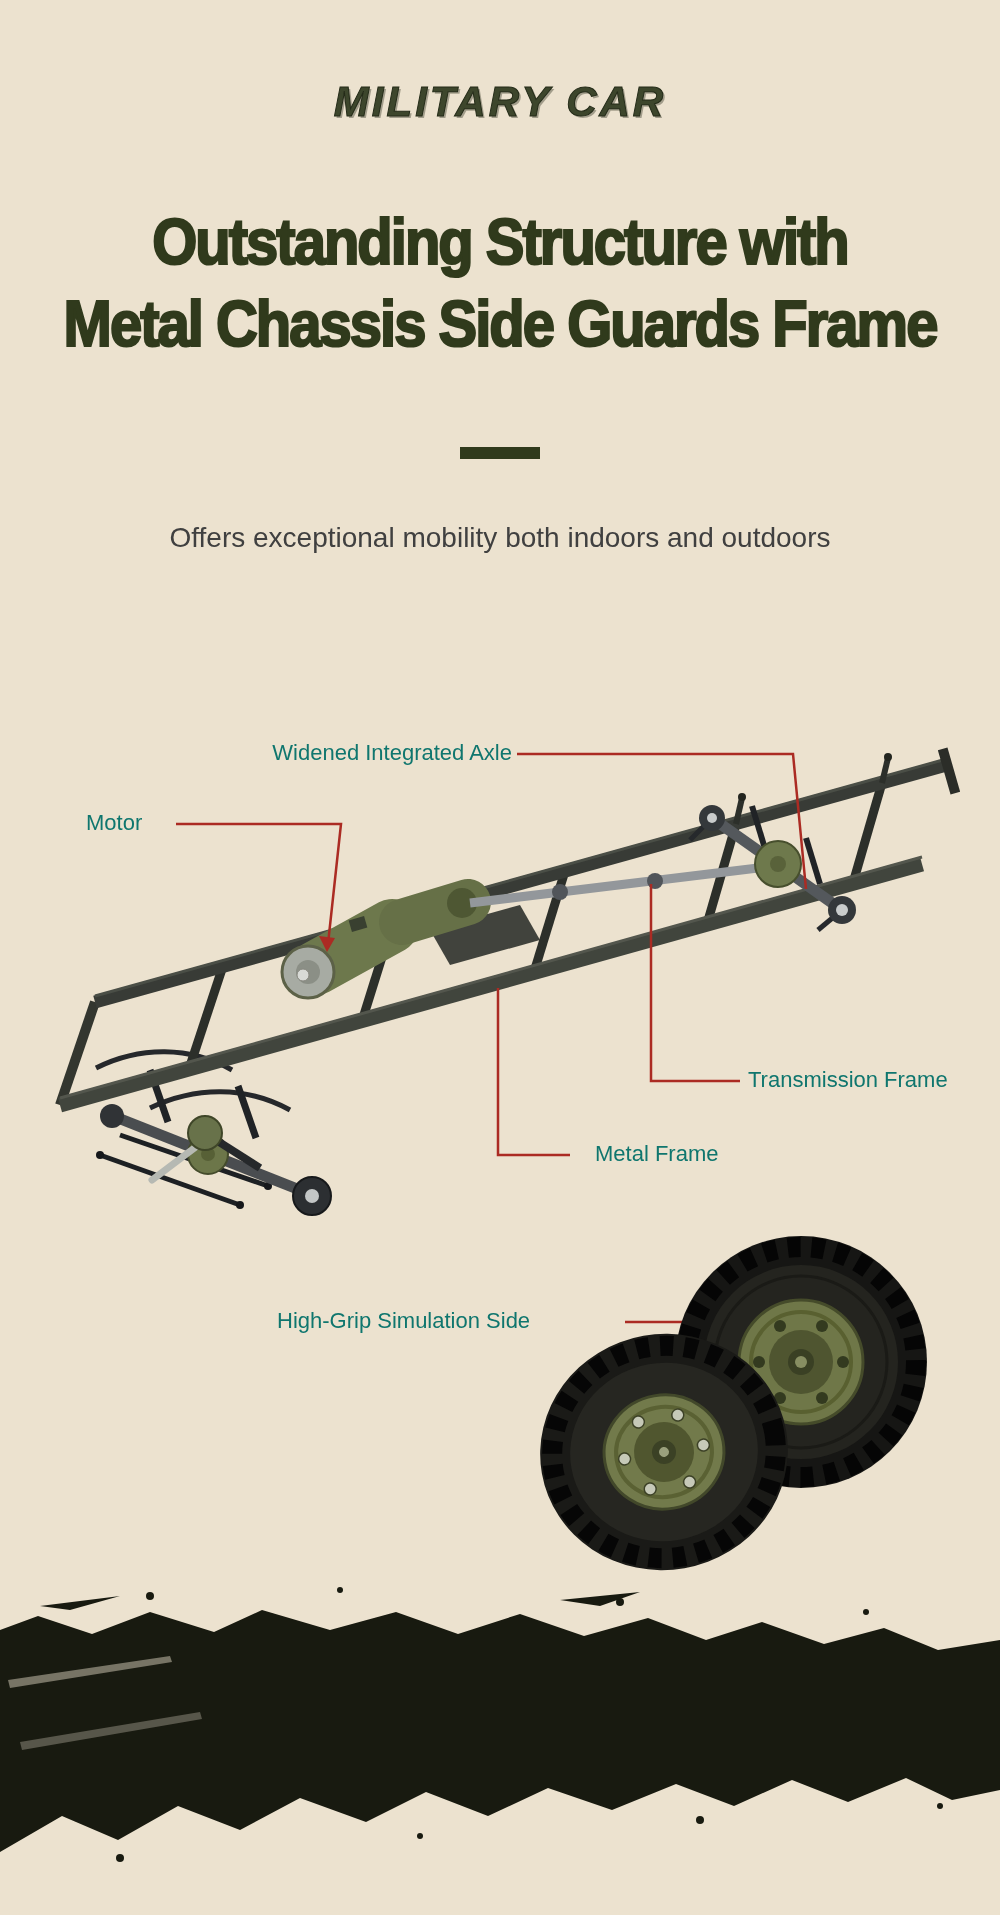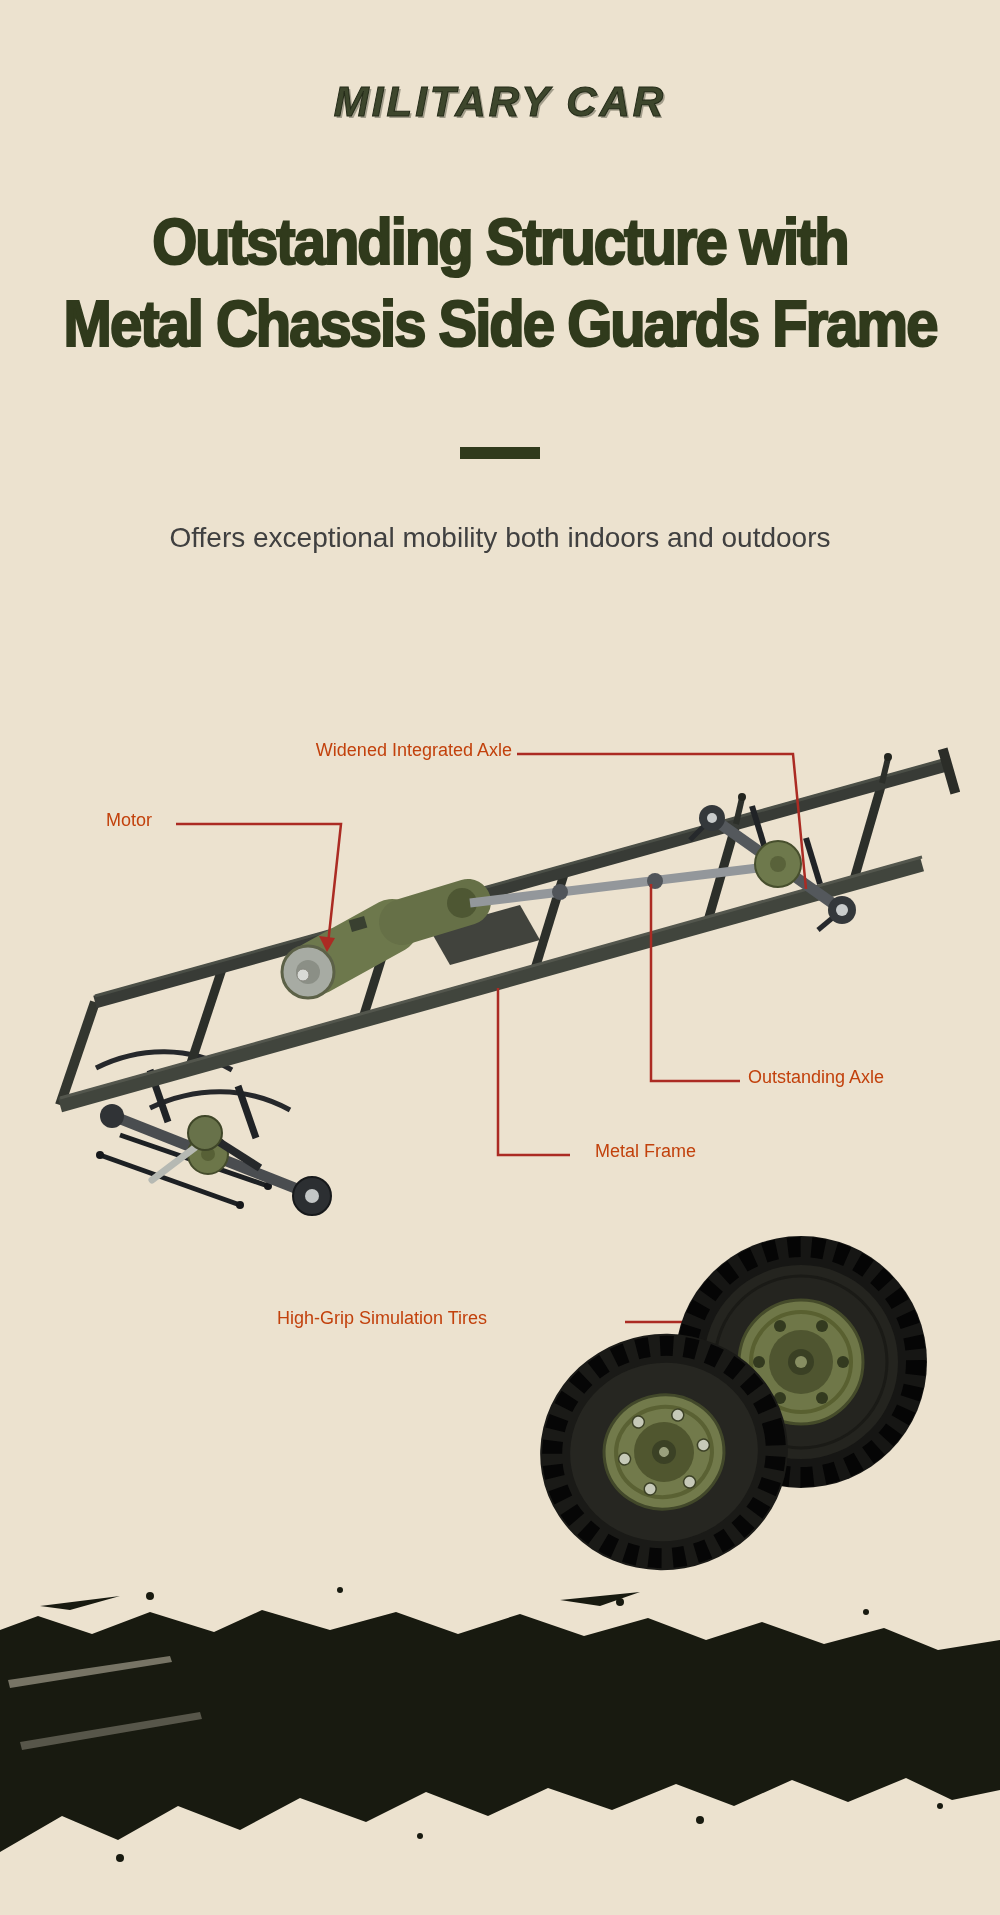--- a/index.html
+++ b/index.html
@@ -21,24 +21,24 @@
   }
   .divider{
     position:absolute;top:447px;left:50%;transform:translateX(-50%);
     width:80px;height:12px;background:#303a1c;
   }
   .subtitle{
     position:absolute;top:522px;left:0;width:100%;text-align:center;
     font-size:28px;color:#404040;
   }
   .label{
-    position:absolute;font-size:18px;color:#c2410c;white-space:nowrap;
+    position:absolute;font-size:22px;color:#0f766e;white-space:nowrap;
   }
   .label.widened{top:740px;right:488px;}
-  .label.motor{top:810px;left:106px;}
+  .label.motor{top:810px;left:86px;}
   .label.transmission{top:1067px;left:748px;}
   .label.metal{top:1141px;left:595px;}
   .label.tires{top:1308px;left:277px;}
   svg.art{position:absolute;left:0;top:0;width:1000px;height:1915px;}
 </style>
 </head>
 <body>
 
 <div class="page">
 
@@ -183,17 +183,17 @@
       <circle cx="940" cy="1806" r="3" fill="#181a10"></circle>
       <polygon points="40,1606 120,1596 70,1610" fill="#181a10"></polygon>
       <polygon points="560,1600 640,1592 600,1606" fill="#181a10"></polygon>
       <polygon points="8,1680 170,1656 172,1662 10,1688" fill="#ece2cf" opacity="0.45"></polygon>
       <polygon points="20,1742 200,1712 202,1719 22,1750" fill="#ece2cf" opacity="0.3"></polygon>
     </g>
   </svg>
 
   <div class="label widened">Widened Integrated Axle</div>
   <div class="label motor">Motor</div>
-  <div class="label transmission">Outstanding Axle</div>
+  <div class="label transmission">Transmission Frame</div>
   <div class="label metal">Metal Frame</div>
-  <div class="label tires">High-Grip Simulation Tires</div>
+  <div class="label tires">High-Grip Simulation Side</div>
 
 </div>
 
 </body></html>

